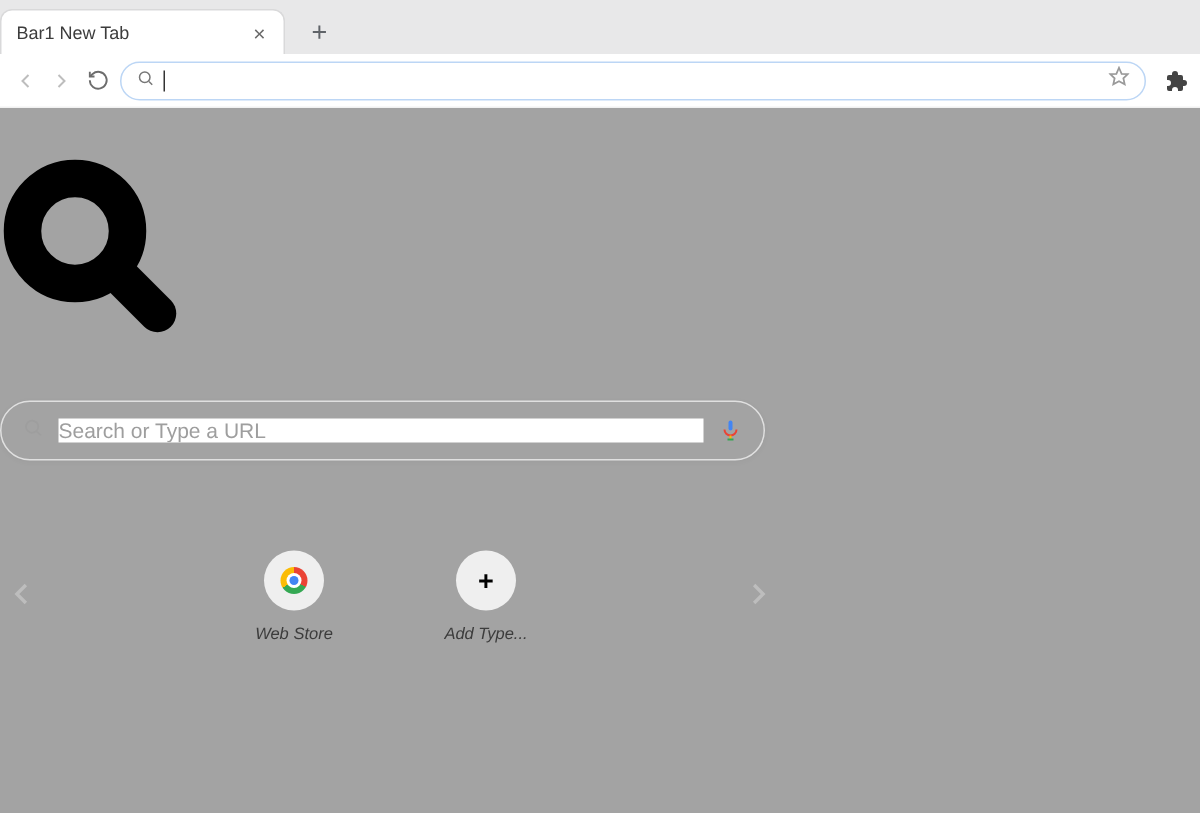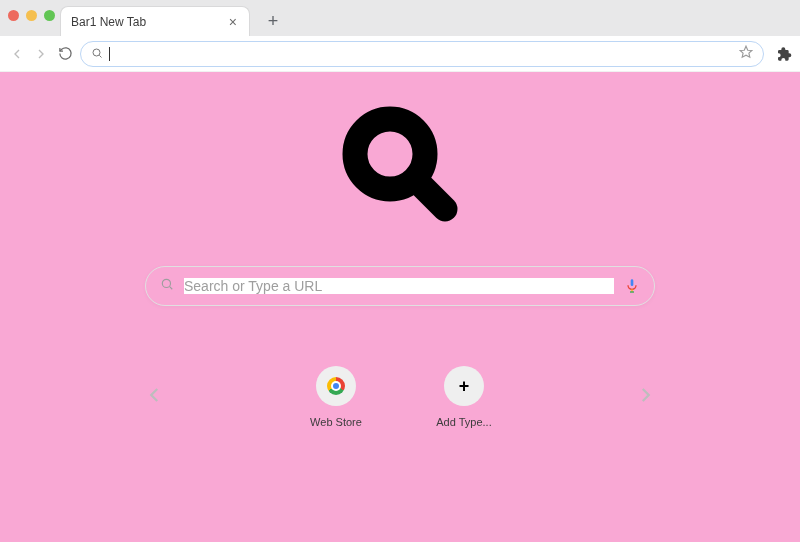--- a/index.html
+++ b/index.html
@@ -5,21 +5,20 @@
   * { box-sizing: border-box; margin: 0; padding: 0; }
   html, body { width: 800px; height: 542px; font-family: Arial, Helvetica, sans-serif; background: #fff; overflow: hidden; }
 
   
   .tab-strip {
     height: 36px;
     background: #e8e8e9;
     display: flex;
     align-items: flex-end;
     position: relative;
-    padding-left: 60px;
   }
   .window-controls {
     position: absolute;
     left: 8px; top: 10px;
     display: flex; gap: 7px;
   }
   .wc-dot { width: 11px; height: 11px; border-radius: 50%; }
   .wc-red    { background: #ed6a5e; }
   .wc-yellow { background: #f5bf4f; }
   .wc-green  { background: #61c554; }
@@ -100,24 +99,23 @@
     color: #444;
     margin-left: 6px;
     cursor: pointer;
   }
 
   
   .content {
     position: relative;
     width: 100%;
     height: calc(542px - 72px);
-    background: #f9a8d4;
+    background: #a3a3a3;
     display: flex;
     flex-direction: column;
-    align-items: center;
   }
   .big-search-icon {
     margin-top: 32px;
     color: #000;
   }
   .search-pill {
     margin-top: 38px;
     width: 510px;
     height: 40px;
     border: 1px solid #e0e0e0;
@@ -171,20 +169,21 @@
     display: flex; align-items: center; justify-content: center;
   }
   .shortcut .label {
     font-size: 11px;
     color: #3c3c3c;
     white-space: nowrap;
     overflow: hidden;
     text-overflow: ellipsis;
     max-width: 72px;
     text-align: center;
+    font-style: italic;
   }
   .plus-glyph { font-size: 18px; font-weight: 700; color: #000; }
 
   
   .chrome-logo {
     width: 18px; height: 18px; border-radius: 50%;
     background: conic-gradient(#ea4335 0 33%, #34a853 33% 66%, #fbbc05 66% 100%);
     position: relative;
   }
   .chrome-logo::after{

